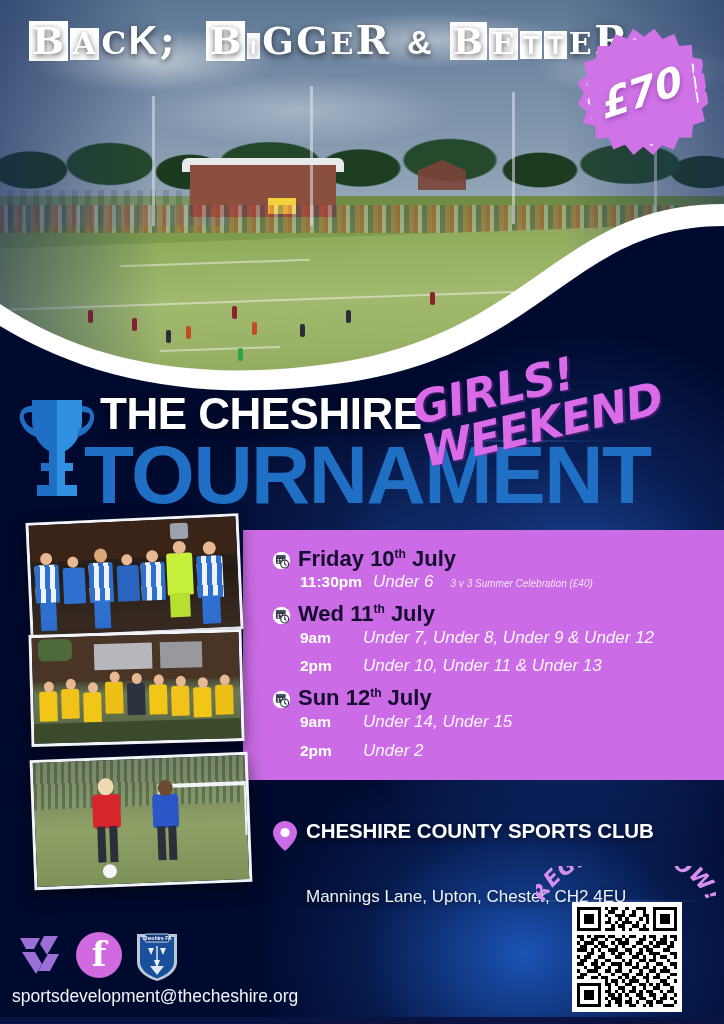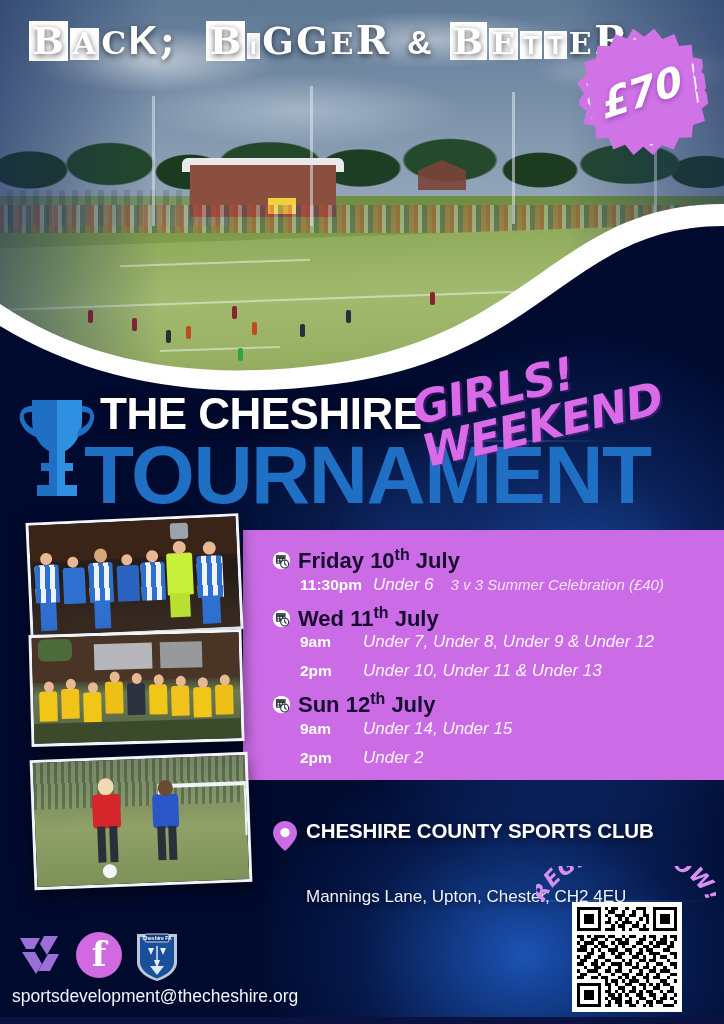--- a/index.html
+++ b/index.html
@@ -94,26 +94,26 @@
     text-shadow:2px 2px 0 rgba(150,40,170,.35);}
   .t-age{position:absolute;right:14px;top:496px;color:#fff;font-size:21px;font-weight:700;
     letter-spacing:.2px;text-shadow:0 2px 6px rgba(0,0,0,.6);}
 
   
   .panel{position:absolute;left:243px;top:530px;width:481px;height:250px;background:#cb6ce6;}
   .sched{position:absolute;left:272px;top:544px;width:440px;}
   .day{display:flex;align-items:flex-start;gap:7px;margin-top:2px;}
   .cal-ico{width:19px;height:19px;flex:none;margin-top:5px;}
   .day-title{color:#140b2e;font-size:22px;font-weight:700;line-height:1.15;}
-  .day-title sup{font-size:16px;}
+  .day-title sup{font-size:12px;}
   .rows{margin:0 0 7px 28px;}
   .row{display:flex;align-items:baseline;gap:11px;line-height:1.35;}
   .time{color:#fff;font-size:15.5px;font-weight:700;min-width:52px;}
   .ages{color:#fdf4ff;font-size:17px;font-style:italic;font-weight:500;}
-  .note{color:#f3e2fb;font-size:15px;font-style:italic;margin-left:6px;}
+  .note{color:#f3e2fb;font-size:10px;font-style:italic;margin-left:6px;}
 
   
   .photo{position:absolute;border:3px solid #f2f4f8;box-shadow:0 6px 16px rgba(0,0,0,.55);overflow:hidden;}
   .p1{left:28px;top:518px;width:207px;height:110px;transform:rotate(-2.6deg);}
   .p2{left:30px;top:632px;width:207px;height:106px;transform:rotate(-1.6deg);}
   .p3{left:32px;top:756px;width:212px;height:124px;transform:rotate(-2.2deg);}
   .ph-inner{position:absolute;inset:0;}
   .kit{position:absolute;border-radius:3px 3px 1px 1px;}
   .head{position:absolute;border-radius:50%;background:#e8b892;}
   .leg{position:absolute;background:#2b2f3a;}

